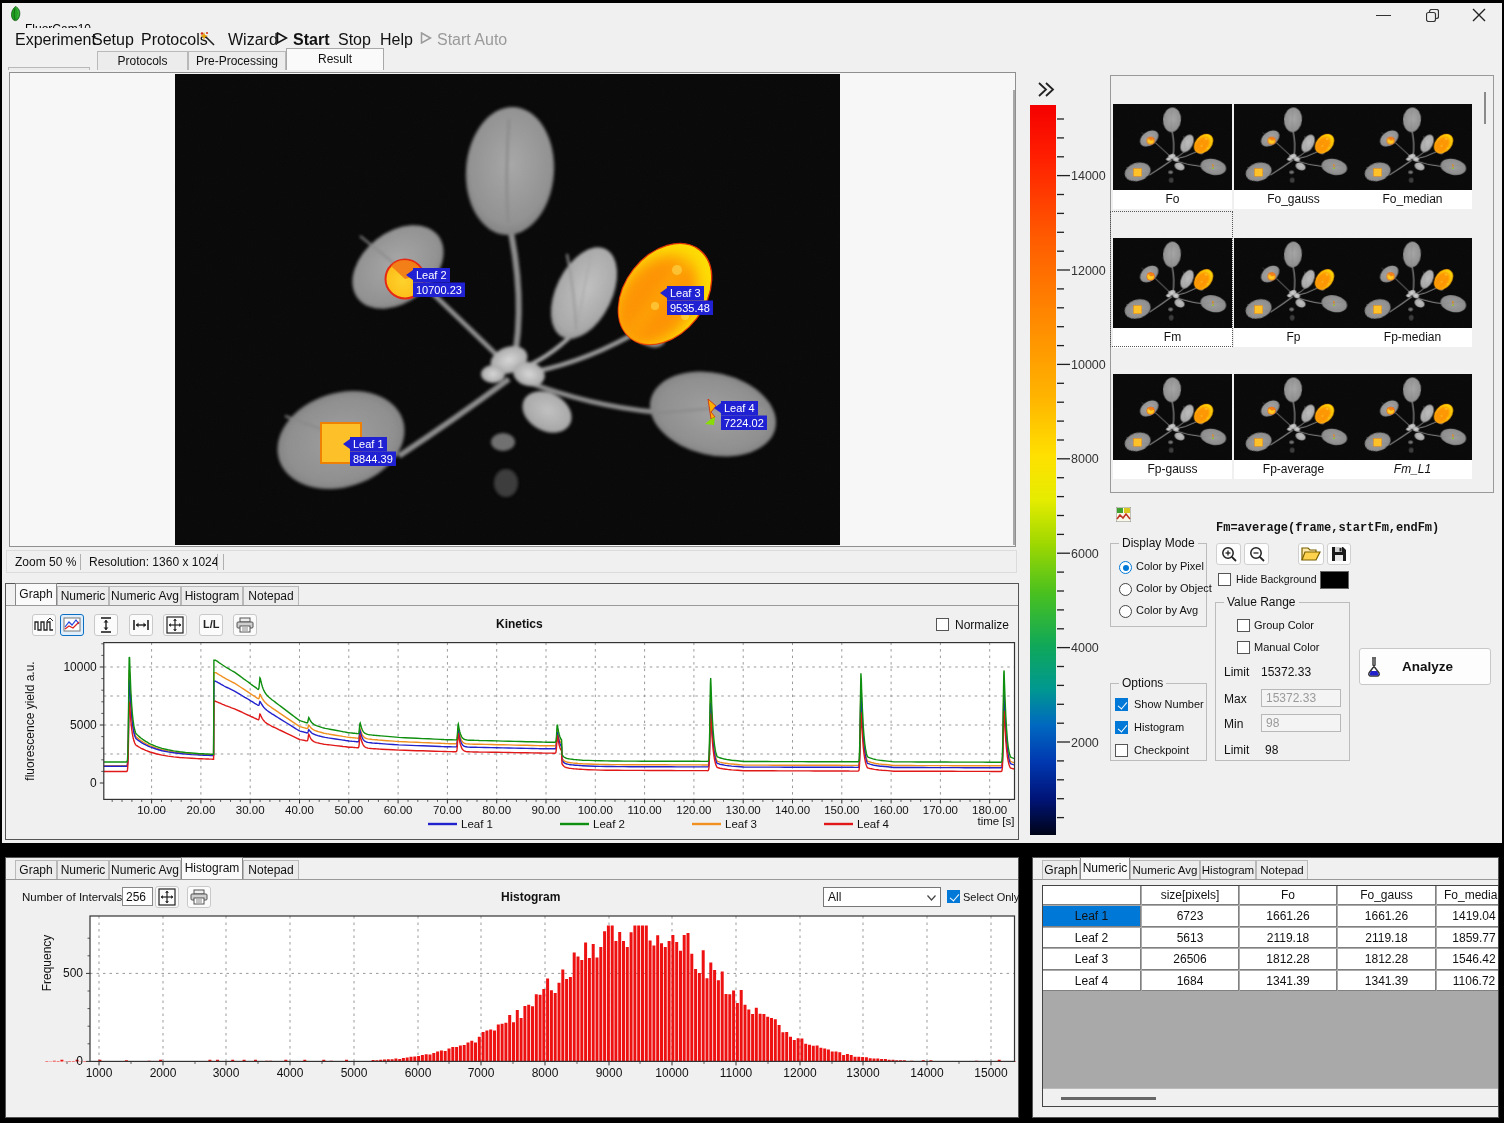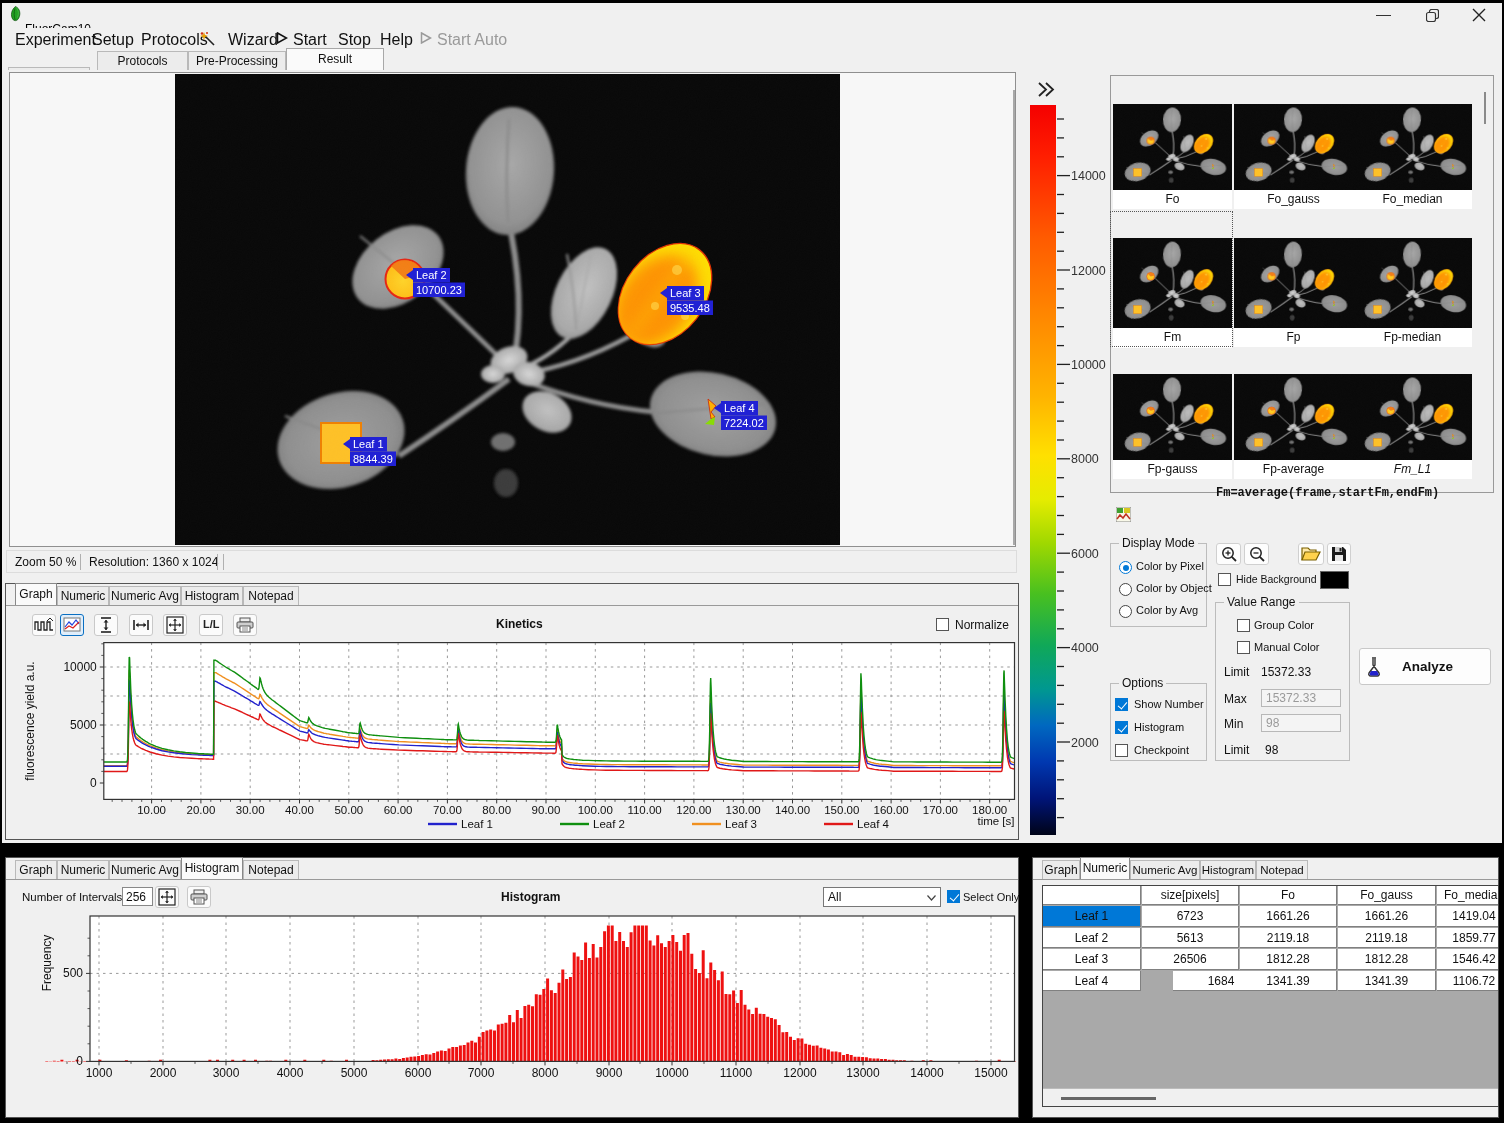--- a/index.html
+++ b/index.html
@@ -33,21 +33,21 @@
       </svg>
       <svg class="abs" style="left:1470px;top:5px;" width="14" height="14" viewBox="0 0 14 14">
         <path d="M1 1 L13 13 M13 1 L1 13" stroke="#222" stroke-width="1.4"></path>
       </svg>
     </div>
     <div class="chrome" style="top:28px;height:20px;font-size:16px;color:#111;">
       <span class="menuitem" style="left:13px;">Experiment</span>
       <span class="menuitem" style="left:90px;">Setup</span>
       <span class="menuitem" style="left:139px;">Protocols</span>
       <span class="menuitem" style="left:226px;">Wizard</span>
-      <span class="menuitem" style="left:291px;">Start</span>
+      <span class="menuitem" style="left:291px;font-weight:bold;">Start</span>
       <span class="menuitem" style="left:336px;">Stop</span>
       <span class="menuitem" style="left:378px;">Help</span>
       <svg class="abs" style="left:198px;top:4px" width="16" height="14" viewBox="0 0 16 14">
         <line x1="5" y1="4" x2="14" y2="13" stroke="#222" stroke-width="1.6"></line>
         <path d="M4 0 L5 3 L8 4 L5 5 L4 8 L3 5 L0 4 L3 3 Z" fill="#e8a000"></path>
         <circle cx="2" cy="1.5" r="1.3" fill="#d03010"></circle>
         <circle cx="7" cy="1" r="1" fill="#d03010"></circle>
       </svg>
       <svg class="abs" style="left:274px;top:4px" width="12" height="12" viewBox="0 0 12 12">
         <path d="M1.5 1 L10.5 6 L1.5 11 Z" fill="none" stroke="#111" stroke-width="1.5"></path>
@@ -536,21 +536,21 @@
         <div class="abs" style="left:99px;top:41.5px;width:97px;height:20.5px;background:#fff;border-right:1px solid #808080;border-bottom:1px solid #808080;font-size:12px;text-align:center;line-height:20px;color:#111;">5613</div>
         <div class="abs" style="left:197px;top:41.5px;width:97px;height:20.5px;background:#fff;border-right:1px solid #808080;border-bottom:1px solid #808080;font-size:12px;text-align:center;line-height:20px;color:#111;">2119.18</div>
         <div class="abs" style="left:295px;top:41.5px;width:98px;height:20.5px;background:#fff;border-right:1px solid #808080;border-bottom:1px solid #808080;font-size:12px;text-align:center;line-height:20px;color:#111;">2119.18</div>
         <div class="abs" style="left:394px;top:41.5px;width:75px;height:20.5px;background:#fff;border-right:1px solid #808080;border-bottom:1px solid #808080;font-size:12px;text-align:center;line-height:20px;color:#111;">1859.77</div>
         <div class="abs" style="left:0px;top:63.0px;width:98px;height:20.5px;background:#fff;border-right:1px solid #808080;border-bottom:1px solid #808080;font-size:12px;text-align:center;line-height:20px;color:#111;">Leaf 3</div>
         <div class="abs" style="left:99px;top:63.0px;width:97px;height:20.5px;background:#fff;border-right:1px solid #808080;border-bottom:1px solid #808080;font-size:12px;text-align:center;line-height:20px;color:#111;">26506</div>
         <div class="abs" style="left:197px;top:63.0px;width:97px;height:20.5px;background:#fff;border-right:1px solid #808080;border-bottom:1px solid #808080;font-size:12px;text-align:center;line-height:20px;color:#111;">1812.28</div>
         <div class="abs" style="left:295px;top:63.0px;width:98px;height:20.5px;background:#fff;border-right:1px solid #808080;border-bottom:1px solid #808080;font-size:12px;text-align:center;line-height:20px;color:#111;">1812.28</div>
         <div class="abs" style="left:394px;top:63.0px;width:75px;height:20.5px;background:#fff;border-right:1px solid #808080;border-bottom:1px solid #808080;font-size:12px;text-align:center;line-height:20px;color:#111;">1546.42</div>
         <div class="abs" style="left:0px;top:84.5px;width:98px;height:20.5px;background:#fff;border-right:1px solid #808080;border-bottom:1px solid #808080;font-size:12px;text-align:center;line-height:20px;color:#111;">Leaf 4</div>
-        <div class="abs" style="left:99px;top:84.5px;width:97px;height:20.5px;background:#fff;border-right:1px solid #808080;border-bottom:1px solid #808080;font-size:12px;text-align:center;line-height:20px;color:#111;margin-left:31px;">1684</div>
+        <div class="abs" style="left:99px;top:84.5px;width:97px;height:20.5px;background:#fff;border-right:1px solid #808080;border-bottom:1px solid #808080;font-size:12px;text-align:center;line-height:20px;color:#111;">1684</div>
         <div class="abs" style="left:197px;top:84.5px;width:97px;height:20.5px;background:#fff;border-right:1px solid #808080;border-bottom:1px solid #808080;font-size:12px;text-align:center;line-height:20px;color:#111;">1341.39</div>
         <div class="abs" style="left:295px;top:84.5px;width:98px;height:20.5px;background:#fff;border-right:1px solid #808080;border-bottom:1px solid #808080;font-size:12px;text-align:center;line-height:20px;color:#111;">1341.39</div>
         <div class="abs" style="left:394px;top:84.5px;width:75px;height:20.5px;background:#fff;border-right:1px solid #808080;border-bottom:1px solid #808080;font-size:12px;text-align:center;line-height:20px;color:#111;">1106.72</div>
         <div class="abs" style="left:0px;top:202px;width:457px;height:20px;background:#f0f0f0;border-top:1px solid #bbb;">
           <div class="abs" style="left:18px;top:8px;width:95px;height:3px;background:#666;"></div>
         </div>
       </div>
     </div>
     <svg style="position:absolute;left:1029px;top:100px" width="85" height="740" viewBox="0 0 85 740">
       <defs>
@@ -660,21 +660,21 @@
         <use href="#plantsym" width="665" height="471"></use>
       </svg></div>
     <div class="abs" style="left:1353px;top:460px;width:119px;height:19px;background:#fff;text-align:center;font-size:12px;line-height:18px;color:#111;font-style:italic;">Fm_L1</div>
     <div class="abs" style="left:1110px;top:211px;width:123px;height:136px;border:1.5px dotted #555;"></div>
     <svg style="position:absolute;left:1116px;top:507px" width="15" height="15" viewBox="0 0 15 15">
       <rect width="15" height="15" fill="#f8f8e8" stroke="#888" stroke-width="1"></rect>
       <rect x="1" y="1" width="6" height="5" fill="#40a030"></rect>
       <rect x="8" y="1" width="6" height="5" fill="#d8c820"></rect>
       <path d="M1 12 L4 8 L7 11 L10 7 L14 12" stroke="#c03020" stroke-width="1.5" fill="none"></path>
     </svg>
-    <div class="lbl" style="left:1216px;top:486px;font-family:'Liberation Mono',monospace;font-weight:bold;font-size:12px;">Fm=average(frame,startFm,endFm)</div>
+    <div class="lbl" style="left:1216px;top:521px;font-family:'Liberation Mono',monospace;font-weight:bold;font-size:12px;">Fm=average(frame,startFm,endFm)</div>
     <div class="gb" style="left:1110px;top:543px;width:97px;height:84px;">
       <div class="gbl">Display Mode</div>
       <span class="rad radc" style="left:8px;top:17px;"></span>
       <span class="lbl" style="left:25px;top:16px;font-size:11px;">Color by Pixel</span>
       <span class="rad" style="left:8px;top:39px;"></span>
       <span class="lbl" style="left:25px;top:38px;font-size:11px;">Color by Object</span>
       <span class="rad" style="left:8px;top:61px;"></span>
       <span class="lbl" style="left:25px;top:60px;font-size:11px;">Color by Avg</span>
     </div>
     <div class="btn" style="left:1216px;top:543px;width:25px;height:22px;"><svg width="20" height="19" viewBox="0 0 20 19" style="margin:1px 0 0 2px">

